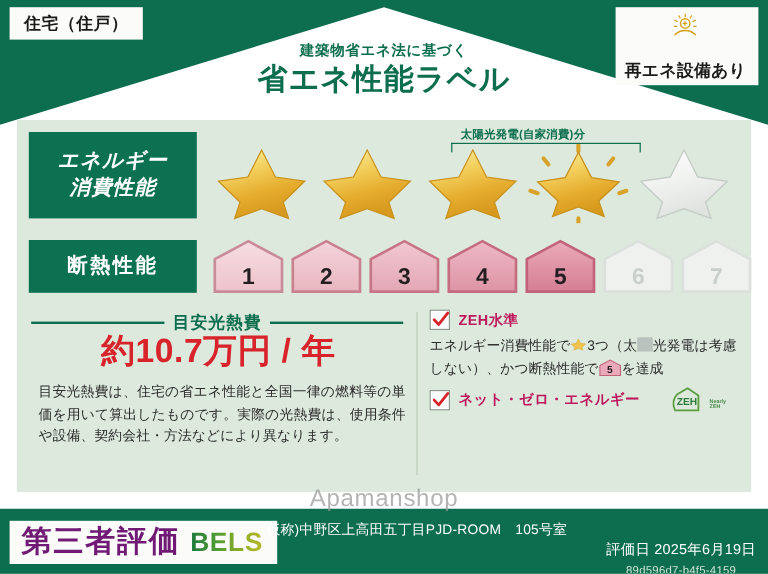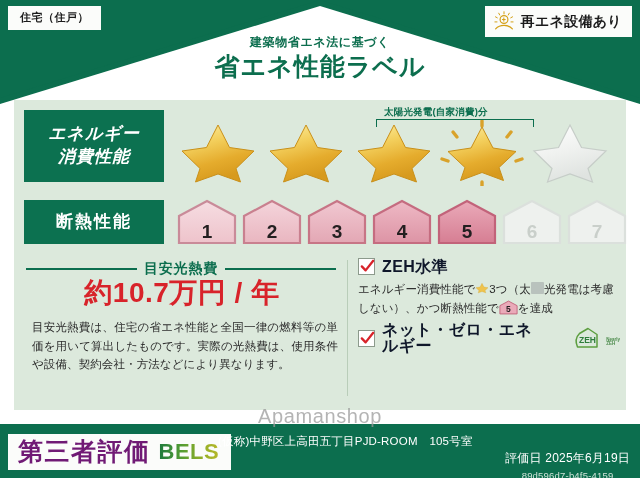--- a/index.html
+++ b/index.html
@@ -22,34 +22,35 @@
     left: 0; top: 0; width: 640px; height: 478px;
     pointer-events: none;
   }
 
   
   .tag-house {
     position: absolute; left: 8px; top: 6px;
     background: #fbfcfa;
     padding: 6px 12px 7px 12px;
     color: #1b1b1b;
-    font-size: 11px;
+    font-size: 14px;
     font-weight: 700;
     letter-spacing: 0.5px;
     line-height: 1;
     z-index: 6;
   }
 
   
   .tag-solar {
     position: absolute; right: 8px; top: 6px;
     background: #fbfcfa;
     padding: 5px 10px 6px 8px;
-    display: flex; align-items: center; gap: 6px;
+    display: flex; align-items: center; gap: 20px;
     z-index: 6;
+    flex-direction: column;
   }
   .tag-solar .lbl {
     color: #1b1b1b; font-size: 14px; font-weight: 700;
     letter-spacing: 0.3px; line-height: 1;
   }
   .sun-ico { width: 22px; height: 20px; display: block; }
 
   
   .title-wrap {
     position: absolute; left: 0; right: 0; top: 36px;
@@ -174,21 +175,21 @@
   .zeh-a { top: 158px; }
   .zeh-b { top: 222px; }
   .zeh-head { display: flex; align-items: center; gap: 7px; }
   .chk {
     width: 17px; height: 17px; flex: 0 0 17px;
     border: 1.4px solid #8c9a8c; background: #ffffff;
     position: relative;
   }
   .chk svg { position: absolute; left: 1px; top: 0px; width: 15px; height: 15px; }
   .zeh-title {
-    font-size: 16px; font-weight: 700; color: #0f172a; letter-spacing: 0.4px;
+    font-size: 12px; font-weight: 700; color: #be185d; letter-spacing: 0.4px;
     line-height: 1;
   }
   .zeh-logo { margin-left: 18px; display: flex; align-items: flex-end; gap: 3px; }
   .zeh-logo svg { display: block; }
   .zeh-logo .nz {
     font-size: 4.5px; color: #4a8a4a; line-height: 1.05; font-weight: 700;
     padding-bottom: 2px;
   }
   .zeh-body {
     margin-top: 5px;

